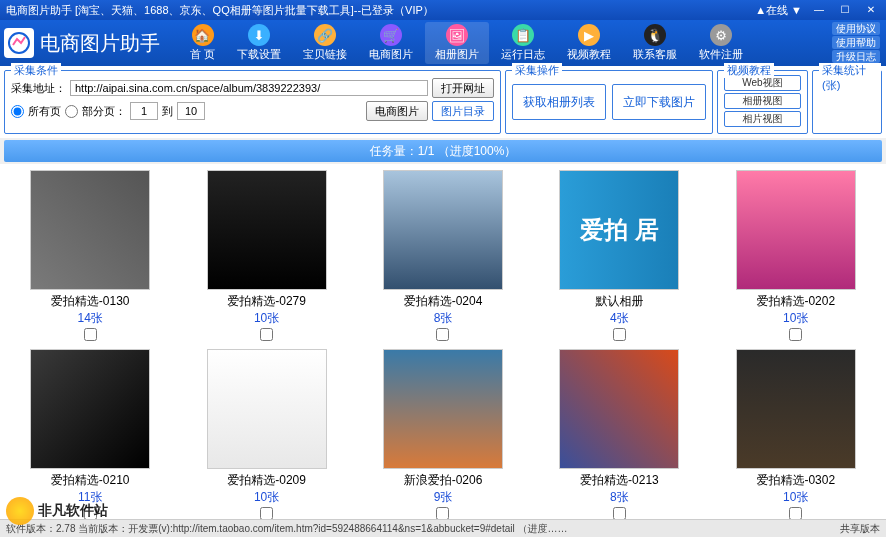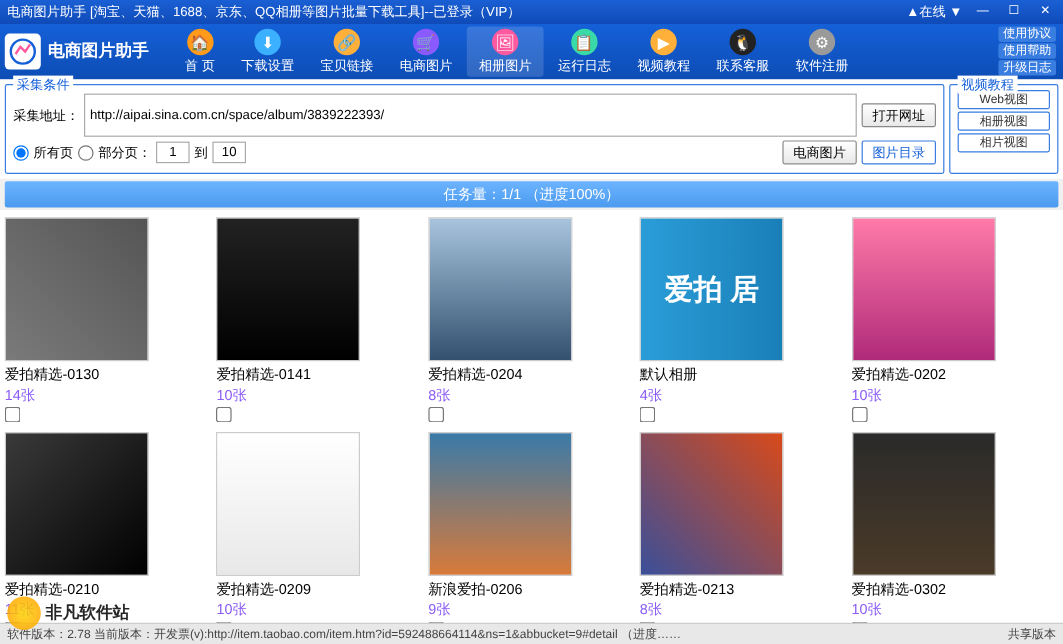--- a/index.html
+++ b/index.html
@@ -5,50 +5,50 @@
 * { margin: 0; padding: 0; box-sizing: border-box; font-family: "Microsoft YaHei", Arial, sans-serif; }
 body { width: 886px; height: 537px; background: #f0f0f0; overflow: hidden; position: relative; }
 
 .titlebar { height: 20px; background: linear-gradient(to bottom, #1a5fd4, #0f4bb8); color: #fff; font-size: 11px; line-height: 20px; padding: 0 6px; display: flex; justify-content: space-between; }
 .titlebar-right { display: flex; gap: 8px; align-items: center; }
 .win-btn { width: 18px; height: 14px; display: inline-flex; align-items: center; justify-content: center; font-size: 10px; cursor: pointer; }
 
 .header { height: 46px; background: linear-gradient(to bottom, #1560d8, #0d4db5); display: flex; align-items: center; padding: 0 4px; position: relative; }
 .logo-area { display: flex; align-items: center; gap: 6px; margin-right: 20px; }
 .logo-icon { width: 30px; height: 30px; background: #fff; border-radius: 4px; display: flex; align-items: center; justify-content: center; }
-.logo-text { color: #fff; font-size: 14px; font-weight: bold; }
+.logo-text { color: #fff; font-size: 20px; font-weight: normal; }
 .nav { display: flex; gap: 2px; }
 .nav-item { display: flex; flex-direction: column; align-items: center; padding: 2px 10px; cursor: pointer; border-radius: 3px; }
 .nav-item.active { background: rgba(255,255,255,0.15); }
 .nav-icon { width: 22px; height: 22px; border-radius: 50%; display: flex; align-items: center; justify-content: center; font-size: 13px; color: #fff; }
 .nav-label { color: #fff; font-size: 11px; margin-top: 1px; }
 .header-links { position: absolute; right: 6px; top: 2px; display: flex; flex-direction: column; gap: 1px; }
 .header-link { background: #3a7de0; color: #fff; font-size: 10px; padding: 0 4px; border-radius: 2px; cursor: pointer; line-height: 13px; }
 
 .controls { display: flex; gap: 4px; padding: 4px; background: #fff; }
 .panel { border: 1px solid #3a7de0; border-radius: 2px; padding: 4px 6px; position: relative; }
 .panel-title { position: absolute; top: -8px; left: 6px; background: #fff; font-size: 11px; color: #1560d8; padding: 0 3px; }
 .panel-cond { flex: 1; }
 .row { display: flex; align-items: center; gap: 4px; margin: 3px 0; font-size: 11px; }
-.url-input { flex: 1; height: 36px; border: 1px solid #aaa; padding: 0 4px; font-size: 11px; }
+.url-input { flex: 1; height: 16px; border: 1px solid #aaa; padding: 0 4px; font-size: 11px; }
 .btn { height: 20px; padding: 0 8px; border: 1px solid #888; background: linear-gradient(#fff,#e8e8e8); font-size: 11px; cursor: pointer; border-radius: 2px; }
 .btn-blue { border-color: #3a7de0; color: #1560d8; background: #fff; }
 .num-input { width: 28px; height: 18px; border: 1px solid #aaa; text-align: center; font-size: 11px; }
 .ops-btn { height: 36px; padding: 0 10px; border: 1px solid #3a7de0; background: #fff; color: #1560d8; font-size: 12px; cursor: pointer; border-radius: 2px; }
 .view-btn { display: block; width: 77px; height: 16px; border: 1px solid #3a7de0; background: #fff; color: #333; font-size: 10px; cursor: pointer; margin-bottom: 2px; border-radius: 2px; }
 .stat-num { color: #d00; font-size: 20px; text-align: center; }
 
 .progress-bar { height: 22px; background: linear-gradient(to bottom, #6db4ff, #4a9aef); color: #fff; text-align: center; line-height: 22px; font-size: 12px; margin: 2px 4px; border-radius: 2px; }
 
 .gallery { padding: 6px 4px; background: #fff; height: 380px; overflow-y: auto; }
 .grid { display: grid; grid-template-columns: repeat(5, 1fr); gap: 8px 4px; }
-.thumb { display: flex; flex-direction: column; align-items: flex-start; }
+.thumb { display: flex; flex-direction: column; align-items: center; }
 .thumb-img { width: 120px; height: 120px; background: #333; border: 1px solid #ccc; display: flex; align-items: center; justify-content: center; color: #888; font-size: 10px; }
 .thumb-title { font-size: 12px; margin-top: 3px; }
-.thumb-count { font-size: 12px; color: #8b5cf6; }
+.thumb-count { font-size: 12px; color: #1d4ed8; }
 .thumb-chk { margin-top: 1px; }
 
 .statusbar { position: absolute; bottom: 0; left: 0; right: 0; height: 18px; background: #e8e8e8; border-top: 1px solid #ccc; display: flex; align-items: center; font-size: 10px; color: #444; padding: 0 6px; justify-content: space-between; margin-top: 12px; }
 
 .watermark { position: absolute; bottom: 12px; left: 6px; display: flex; align-items: center; gap: 4px; opacity: 0.85; z-index: 5; }
 .wm-icon { width: 28px; height: 28px; border-radius: 50%; background: radial-gradient(circle,#ffd400,#ff9a00); }
 .wm-text { font-size: 14px; color: #000000; font-weight: bold; text-align: right; }
 
 
 .t0{background:linear-gradient(45deg,#7a7a7a,#555)}
@@ -145,43 +145,52 @@
       <span>部分页：</span>
       <input class="num-input" value="1" style="">
       <span>到</span>
       <input class="num-input" value="10" style="">
       <span style="flex:1"></span>
       <button class="btn">电商图片</button>
       <button class="btn btn-blue">图片目录</button>
     </div>
   </div>
 
+  <div class="panel" style="display:flex;gap:6px;align-items:center">
+    <span class="panel-title">采集操作</span>
+    <button class="ops-btn">获取相册列表</button>
+    <button class="ops-btn">立即下载图片</button>
+  </div>
 
   <div class="panel">
     <span class="panel-title">视频教程</span>
     <button class="view-btn">Web视图</button>
     <button class="view-btn">相册视图</button>
     <button class="view-btn">相片视图</button>
   </div>
 
+  <div class="panel" style="width:70px">
+    <span class="panel-title">采集统计 (张)</span>
+    <div class="stat-num">29</div>
+  </div>
 </div>
 
 <div class="progress-bar">任务量：1/1 （进度100%）</div>
 
 <div class="gallery">
   <div class="grid" id="grid">
       <div class="thumb">
         <div class="thumb-img t0"></div>
     <div class="thumb-title">爱拍精选-0130</div>
     <div class="thumb-count">14张</div>
     <input type="checkbox" class="thumb-chk" style="">
       </div>
       <div class="thumb">
         <div class="thumb-img t1"></div>
-    <div class="thumb-title">爱拍精选-0141</div>
+    <div class="thumb-title">爱拍精选-0279</div>
     <div class="thumb-count">10张</div>
     <input type="checkbox" class="thumb-chk" style="">
       </div>
       <div class="thumb">
         <div class="thumb-img t2"></div>
     <div class="thumb-title">爱拍精选-0204</div>
     <div class="thumb-count">8张</div>
     <input type="checkbox" class="thumb-chk" style="">
       </div>
       <div class="thumb">

